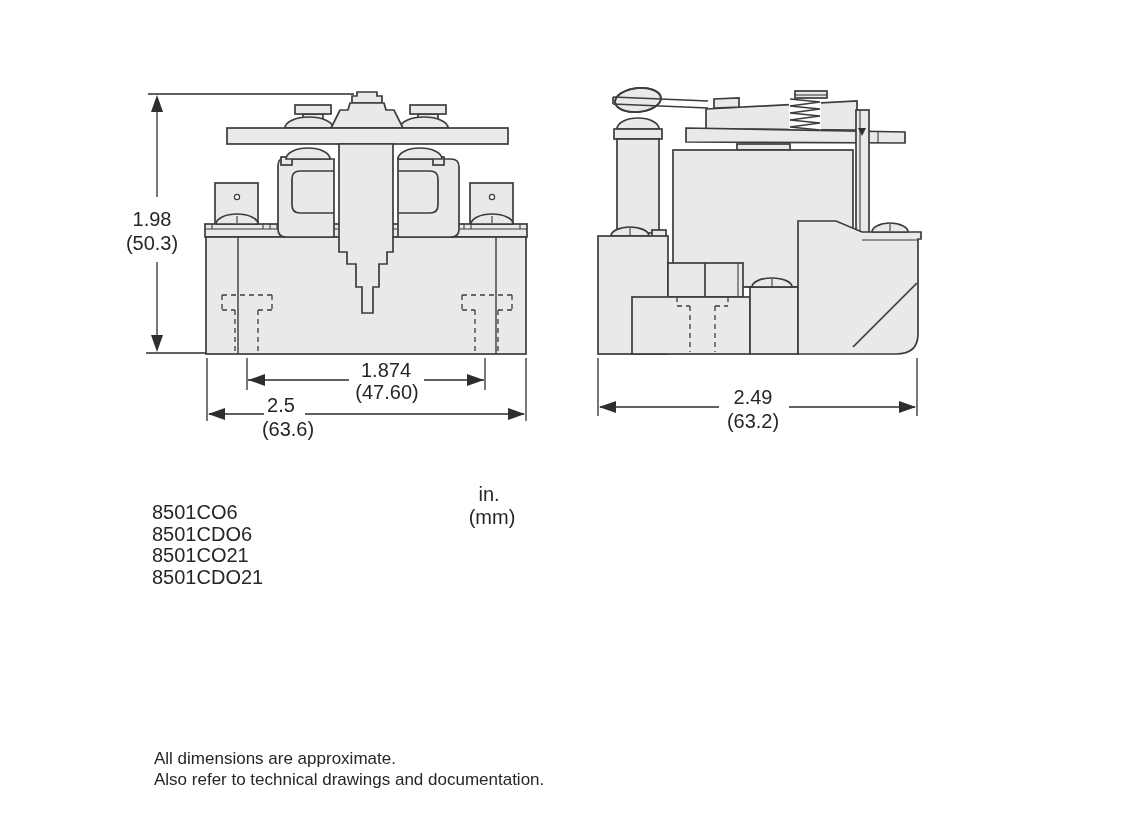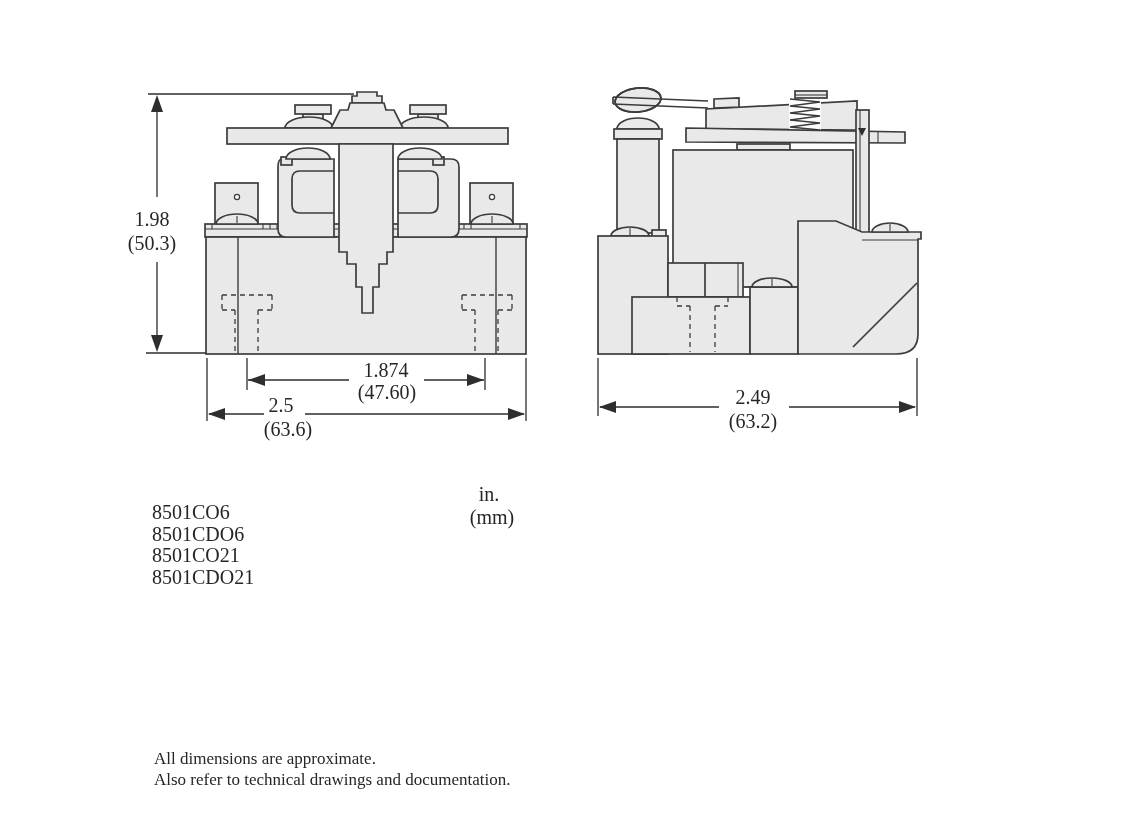--- a/index.html
+++ b/index.html
@@ -1,20 +1,20 @@
 <!DOCTYPE html>
 <html style="--bg: #ffffff; --part-fill: #e9e9e9; --line: #3c3c3c; --dim-line: #2e2e2e; --text: #262626;"><head>
 <meta charset="utf-8">
 <style>
   html,body{margin:0;padding:0;background:#fff;}
   .page{
     position:relative;
     width:1145px;height:815px;
     background:var(--bg,#fff);
-    font-family:Liberation Serif, serif;
+    font-family:Liberation Sans, sans-serif;
     overflow:hidden;
   }
   svg{display:block}
   .part{fill:var(--part-fill,#e9e9e9);stroke:var(--line,#3c3c3c);stroke-width:1.7;stroke-linejoin:miter;}
   .ln{fill:none;stroke:var(--line,#3c3c3c);stroke-width:1.7;}
   .thin{stroke-width:1.1;}
   .med{stroke-width:1.4;}
   .dash{fill:none;stroke:var(--line,#3c3c3c);stroke-width:1.3;stroke-dasharray:5 4;}
   .dim{fill:none;stroke:var(--dim-line,#2e2e2e);stroke-width:1.3;}
   .arrow{fill:var(--dim-line,#2e2e2e);stroke:none;}

